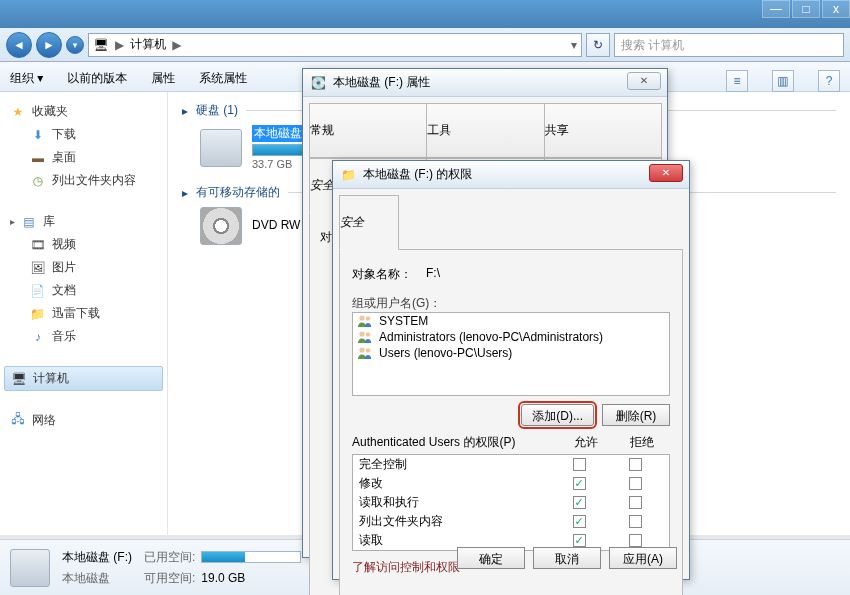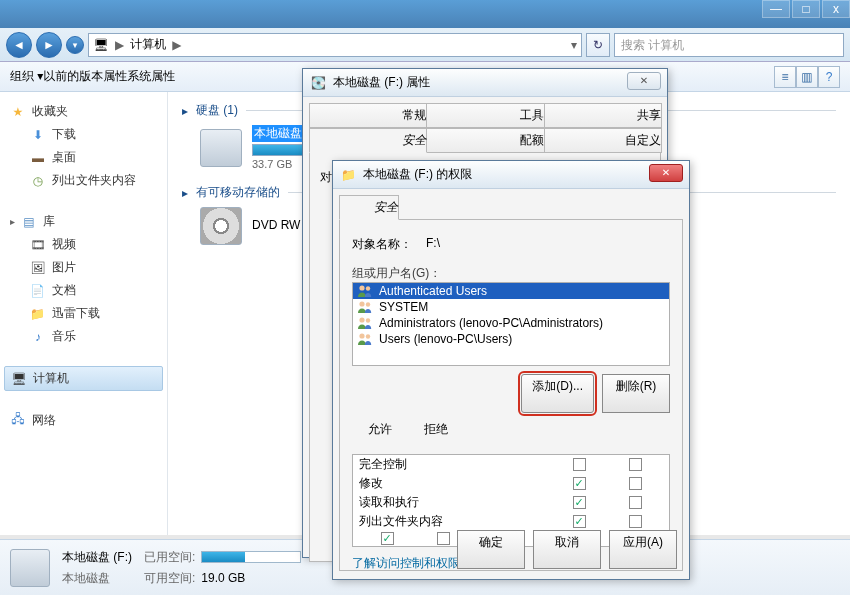--- a/index.html
+++ b/index.html
@@ -13,21 +13,21 @@
 
 .navbar { height: 34px; background: linear-gradient(#e6f0f8, #d5e6f3); display: flex; align-items: center; padding: 0 6px; gap: 4px; border-bottom: 1px solid #aac; }
 .navbtn { width: 26px; height: 26px; border-radius: 50%; background: linear-gradient(#5aa0dc, #2a6cb0); border: 1px solid #2a6cb0; display: flex; align-items: center; justify-content: center; color: #fff; }
 .navbtn.small { width: 18px; height: 18px; font-size: 9px; }
 .addr { flex: 1; height: 24px; background: #fff; border: 1px solid #8fa9c4; display: flex; align-items: center; padding: 0 4px; gap: 6px; }
 .addr .sep { color: #666; }
 .refbtn { width: 24px; height: 24px; background: linear-gradient(#f8fbfe,#e1ecf7); border: 1px solid #8fa9c4; text-align: center; line-height: 22px; color: #336; }
 .search { width: 230px; height: 24px; background: #fff; border: 1px solid #8fa9c4; padding: 0 6px; color: #999; line-height: 22px; }
 
 
-.toolbar { height: 30px; background: linear-gradient(#f5f9fd, #e5eef8); border-bottom: 1px solid #c4d5e6; display: flex; align-items: center; padding: 0 10px; }
+.toolbar { height: 30px; background: linear-gradient(#f5f9fd, #e5eef8); border-bottom: 1px solid #c4d5e6; display: flex; align-items: flex-start; padding: 8px 10px; gap: 24px; }
 .tool-spacer { flex: 1; }
 .tool-icon { width: 22px; height: 22px; border: 1px solid #a6bbd0; background: linear-gradient(#fdfefe,#e5eef6); text-align: center; line-height: 20px; color: #3a6ea5; }
 
 
 .main { position: absolute; top: 92px; left: 0; right: 0; bottom: 60px; background: #fff; display: flex; }
 .sidebar { width: 168px; border-right: 1px solid #e0e6ec; padding: 8px 4px; }
 .sidegrp { margin-bottom: 18px; }
 .sidehdr { display: flex; align-items: center; gap: 6px; padding: 3px 6px; color: #333; }
 .sidehdr .chev { color: #666; font-size: 10px; }
 .sideitem { display: flex; align-items: center; gap: 6px; padding: 3px 6px 3px 26px; color: #333; }
@@ -54,46 +54,46 @@
 .status .gauge .f { position: absolute; left: 0; top: 0; bottom: 0; width: 44%; background: linear-gradient(#3eb5e8,#1a8cc4); }
 
 
 .dlg { position: absolute; background: #f4f4f4; border: 1px solid #5a7a9a; box-shadow: 2px 2px 8px rgba(0,0,0,.25); }
 .dlg.props { left: 302px; top: 68px; width: 366px; height: 490px; }
 .dlg-title { height: 28px; background: linear-gradient(#fdfefe, #dde8f2); display: flex; align-items: center; padding: 0 8px; gap: 6px; border-bottom: 1px solid #c0d0e0; position: relative; }
 .dlg-close { position: absolute; right: 6px; top: 3px; width: 34px; height: 18px; border: 1px solid #a0b0c0; border-radius: 3px; background: linear-gradient(#f8fafc,#dce6ef); text-align: center; line-height: 16px; color: #555; font-size: 10px; }
 .dlg-close.red { background: linear-gradient(#f08080,#d04040); border-color: #a02020; color: #fff; }
 .tabs { padding: 6px 6px 0 6px; }
 .tabrow { display: flex; }
-.tab { padding: 3px 0; border: 1px solid #b8b8b8; background: linear-gradient(#fafafa,#ececec); margin-right: -1px; text-align: right; flex: 1; }
+.tab { padding: 18px 0; border: 1px solid #b8b8b8; background: linear-gradient(#fafafa,#ececec); margin-right: -1px; text-align: left; flex: 1; }
 .tab.active { background: #f4f4f4; border-bottom-color: #f4f4f4; position: relative; z-index: 2; font-style: italic; }
 .tabbody { border: 1px solid #b8b8b8; margin-top: -1px; padding: 10px; background: #f4f4f4; }
 
 
 .dlg.perms { left: 332px; top: 160px; width: 358px; height: 420px; z-index: 10; }
 .dlg.perms .tabbody { padding: 10px 12px; height: 352px; }
 .field { display: flex; gap: 14px; margin: 6px 0 12px; }
 .label { color: #404040; }
 .listbox { border: 1px solid #b0b0b0; background: #fff; height: 84px; overflow: hidden; }
 .listitem { display: flex; align-items: center; gap: 6px; padding: 1px 4px; font-family: monospace; font-size: 12px; }
 .listitem.sel { background: #1e5fbf; color: #fff; }
 .usr-ico { width: 16px; height: 14px; display: inline-block; }
 .usr-ico svg { display: block; }
 .btnrow { display: flex; justify-content: flex-end; gap: 8px; margin: 8px 0; }
-.btn { padding: 2px 10px; min-width: 68px; height: 39px; border: 1px solid #888; background: linear-gradient(#fdfdfd,#e4e4e4); text-align: center; line-height: 18px; }
+.btn { padding: 2px 10px; min-width: 68px; height: 22px; border: 1px solid #888; background: linear-gradient(#fdfdfd,#e4e4e4); text-align: center; line-height: 18px; }
 .btn.highlight { outline: 2px solid #d03020; outline-offset: 1px; border-radius: 3px; }
 .perm-hdr { display: flex; margin-top: 4px; }
 .perm-hdr .c1 { flex: 1; }
 .perm-hdr .c2, .perm-hdr .c3 { width: 56px; text-align: center; }
-.permbox { border: 1px solid #b0b0b0; background: #fff; margin-top: 16px; }
+.permbox { border: 1px solid #b0b0b0; background: #fff; margin-top: 3px; }
 .permrow { display: flex; padding: 1px 6px; align-items: center; }
 .permrow .c1 { flex: 1; }
 .permrow .c2, .permrow .c3 { width: 56px; display: flex; justify-content: center; }
 .cb { width: 13px; height: 13px; border: 1px solid #888; background: #fff; display: inline-flex; align-items: center; justify-content: center; color: #1a6; font-size: 11px; line-height: 1; }
-.link { color: #0369a1; margin-top: 8px; display: inline-block; }
+.link { color: #7f1d1d; margin-top: 8px; display: inline-block; }
 .dlg-buttons { position: absolute; right: 12px; bottom: 10px; display: flex; gap: 8px; }
 </style>
 </head>
 <body>
 
 <div class="titlebar">
   <div class="winbtn">
     <div>—</div>
     <div>□</div>
     <div>x</div>
@@ -274,31 +274,20 @@
     <div class="tabrow">
         <div class="tab active" style="flex:0 0 60px">安全</div>
       </div>
     <div class="tabbody">
       <div class="field">
           <span>对象名称：</span>
           <span>F:\</span>
         </div>
       <div class="label">组或用户名(G)：</div>
       <div class="listbox" id="userlist">
-          <div class="listitem sel">
-            <span class="usr-ico">
-              <svg width="16" height="14" viewBox="0 0 16 14">
-                <circle cx="5" cy="4" r="2.6" fill="#f2c59c"></circle>
-                <path d="M1 13c0-2.8 1.8-4.5 4-4.5s4 1.7 4 4.5z" fill="#5a9a4a"></path>
-                <circle cx="11" cy="4.5" r="2.2" fill="#f2c59c"></circle>
-                <path d="M7.8 13c0-2.4 1.5-3.9 3.2-3.9s3.2 1.5 3.2 3.9z" fill="#4a7aca"></path>
-              </svg>
-            </span>
-            <span>Authenticated Users</span>
-          </div>
           <div class="listitem">
             <span class="usr-ico">
               <svg width="16" height="14" viewBox="0 0 16 14">
                 <circle cx="5" cy="4" r="2.6" fill="#f2c59c"></circle>
                 <path d="M1 13c0-2.8 1.8-4.5 4-4.5s4 1.7 4 4.5z" fill="#5a9a4a"></path>
                 <circle cx="11" cy="4.5" r="2.2" fill="#f2c59c"></circle>
                 <path d="M7.8 13c0-2.4 1.5-3.9 3.2-3.9s3.2 1.5 3.2 3.9z" fill="#4a7aca"></path>
               </svg>
             </span>
             <span>SYSTEM</span>
@@ -324,20 +313,21 @@
               </svg>
             </span>
             <span>Users (lenovo-PC\Users)</span>
           </div>
         </div>
       <div class="btnrow">
         <div class="btn highlight">添加(D)...</div>
         <div class="btn">删除(R)</div>
       </div>
       <div class="perm-hdr">
+        <div class="c1">Authenticated Users 的权限(P)</div>
         <div class="c2">允许</div>
         <div class="c3">拒绝</div>
       </div>
       <div class="permbox" id="permlist">
           <div class="permrow">
             <div class="c1">完全控制</div>
             <div class="c2">
               <span class="cb"></span>
             </div>
             <div class="c3">
@@ -365,20 +355,21 @@
           <div class="permrow">
             <div class="c1">列出文件夹内容</div>
             <div class="c2">
               <span class="cb">✓</span>
             </div>
             <div class="c3">
               <span class="cb"></span>
             </div>
           </div>
           <div class="permrow">
+            <div class="c1">读取</div>
             <div class="c2">
               <span class="cb">✓</span>
             </div>
             <div class="c3">
               <span class="cb"></span>
             </div>
           </div>
         </div>
       <a class="link">了解访问控制和权限</a>
     </div>

